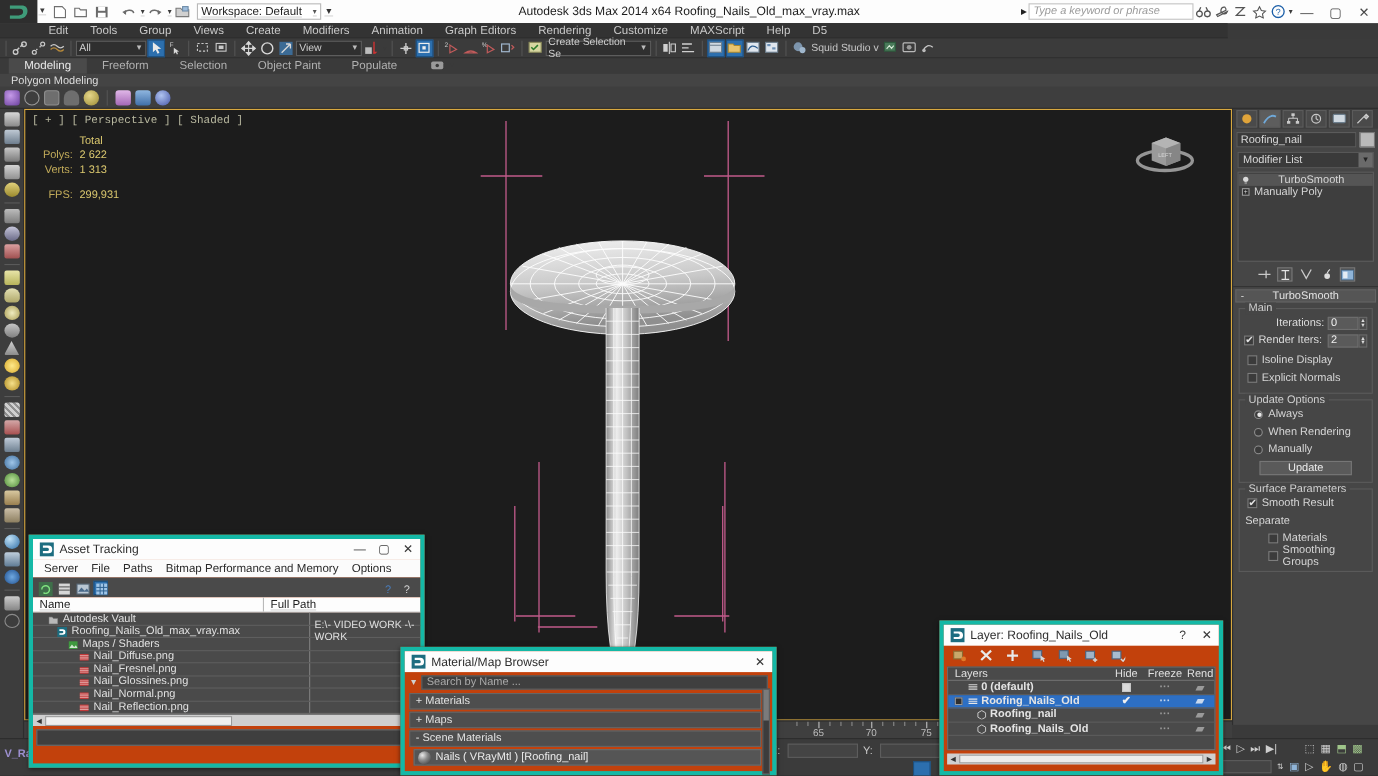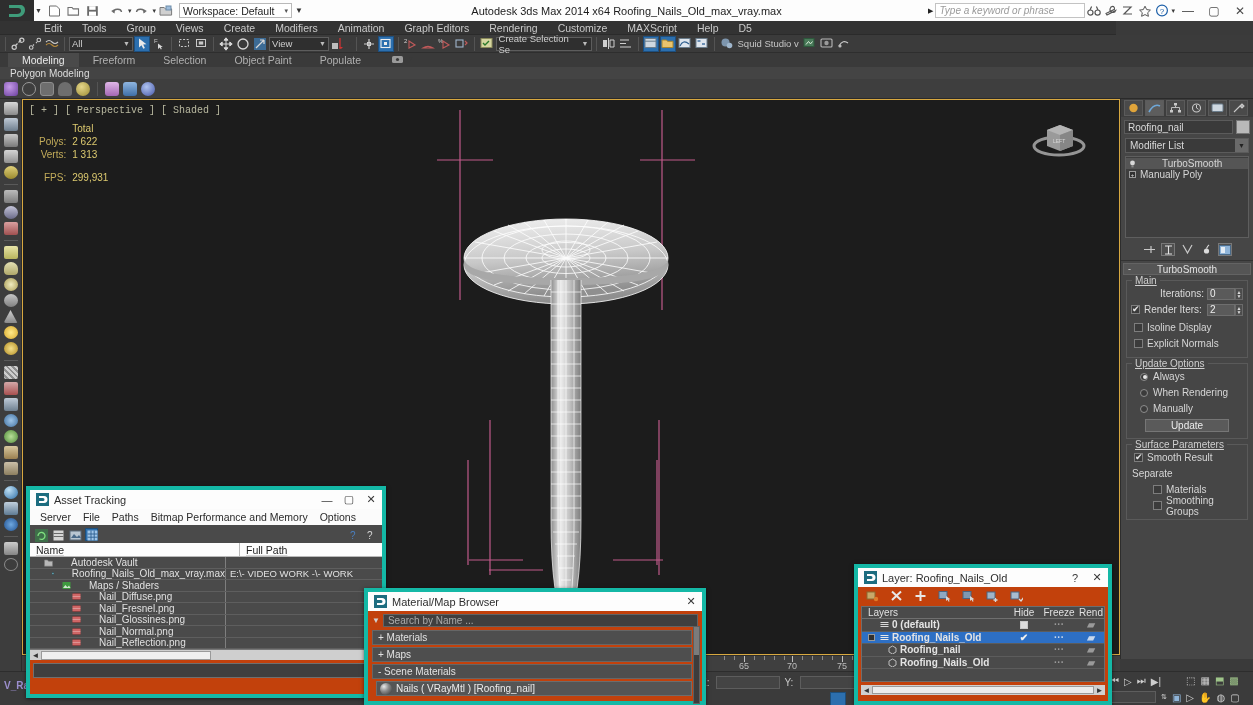--- a/index.html
+++ b/index.html
@@ -10,21 +10,21 @@
     font-size: 11px;
     color: #d6d6d6;
     overflow: hidden;
     -webkit-font-smoothing: antialiased;
   }
   #app { position: relative; width: 1253px; height: 705px; }
 
   
   .titlebar {
     position: absolute; left: 0; top: 0; width: 1253px; height: 21px;
-    background: #fdfdfd; display: flex; align-items: center;
+    background: #fdfdfd; display: flex; align-items: center; text-decoration: underline;
   }
   .tb-logo {
     width: 34px; height: 21px; background: #2e2e2e;
     display: flex; align-items: center; justify-content: center;
   }
   .tb-logo svg { display:block; }
   .tb-caret { color: #3a3a3a; font-size: 7px; margin-left: 1px; }
   .qat { display: flex; align-items: center; gap: 1px; padding-left: 4px; }
   .qat-btn {
     width: 18px; height: 17px; display: flex; align-items: center; justify-content: center;
@@ -158,21 +158,21 @@
     height:12px; background:#555555; border:1px solid #636363; display:flex; align-items:center;
     font-size:10px; color:#e2e2e2; position:relative;
   }
   .roll-head .mn { position:absolute; left:4px; font-size:9px; }
   .roll-head .tt { width:100%; text-align:center; }
   .group {
     border:1px solid #5a5a5a; margin:5px 3px 3px 3px; padding:6px 4px 4px 4px; position:relative;
   }
   .group > .gtitle {
     position:absolute; top:-6px; left:5px; background:#464646; padding:0 3px;
-    font-size:10px; color:#cfcfcf;text-decoration:underline;
+    font-size:10px; color:#cfcfcf;
   }
   .frow { display:flex; align-items:center; height:13px; margin-bottom:3px; font-size:10px; }
   .frow .lab { margin-left:auto; padding-right:3px; color:#dcdcdc; }
   .spin { display:flex; align-items:center; }
   .spin .fld {
     width:28px; height:12px; background:#5a5a5a; border:1px solid #6e6e6e; color:#eee;
     font-size:10px; padding-left:2px; display:flex; align-items:center;
   }
   .spin .up { width:8px; height:12px; background:#4c4c4c; border:1px solid #6a6a6a;
     display:flex; flex-direction:column; align-items:center; justify-content:center;
@@ -231,22 +231,22 @@
   .at-menu span { font-size:10.5px; color:#2b2b2b; padding:0 6px; }
   .at-tools { height:18px; background:#4a4a4a; display:flex; align-items:center; padding-left:4px; gap:4px; }
   .at-tb { width:13px; height:13px; border:1px solid transparent; }
   .at-tb.on { background:#2c6fae; border-color:#1d4f7c; }
   .at-head { height:14px; background:#fdfdfd; display:flex; border-bottom:1px solid #b9b9b9;text-decoration:underline; }
   .at-head div { font-size:10.5px; color:#1f1f1f; display:flex; align-items:center; padding-left:6px; }
   .at-hname { width:210px; border-right:1px solid #b9b9b9; }
   .at-hpath { flex:1; }
   .at-rows { background:#4a4a4a; }
   .at-row { height:11.5px; display:flex; border-bottom:1px solid #5e5e5e; align-items:center; }
-  .at-cname { width:196px; border-right:1px solid #7e7e7e; display:flex; align-items:center;
-    height:100%; gap:18px; font-size:10px; color:#e0e0e0; }
+  .at-cname { width:252px; border-right:1px solid #7e7e7e; display:flex; align-items:flex-end;
+    height:100%; gap:4px; font-size:10px; color:#e0e0e0; }
   .at-cpath { flex:1; font-size:9.5px; color:#e0e0e0; padding-left:4px; display:flex; align-items:center;}
   .at-hscroll { height:11px; background:#cfcfcf; display:flex; align-items:center;
     border-top:1px solid #777; }
   .at-thumb { height:9px; background:#efefef; border:1px solid #9a9a9a; }
   .at-arrow { width:11px; height:9px; font-size:8px; color:#333; display:flex;
     align-items:center; justify-content:center; }
   .at-status { height:15px; margin:3px; background:#3f3f3f; border:1px solid #6f6f6f; }
 
   
   #matbrowser { left:364px; top:588px; width:342px; height:117px; }

